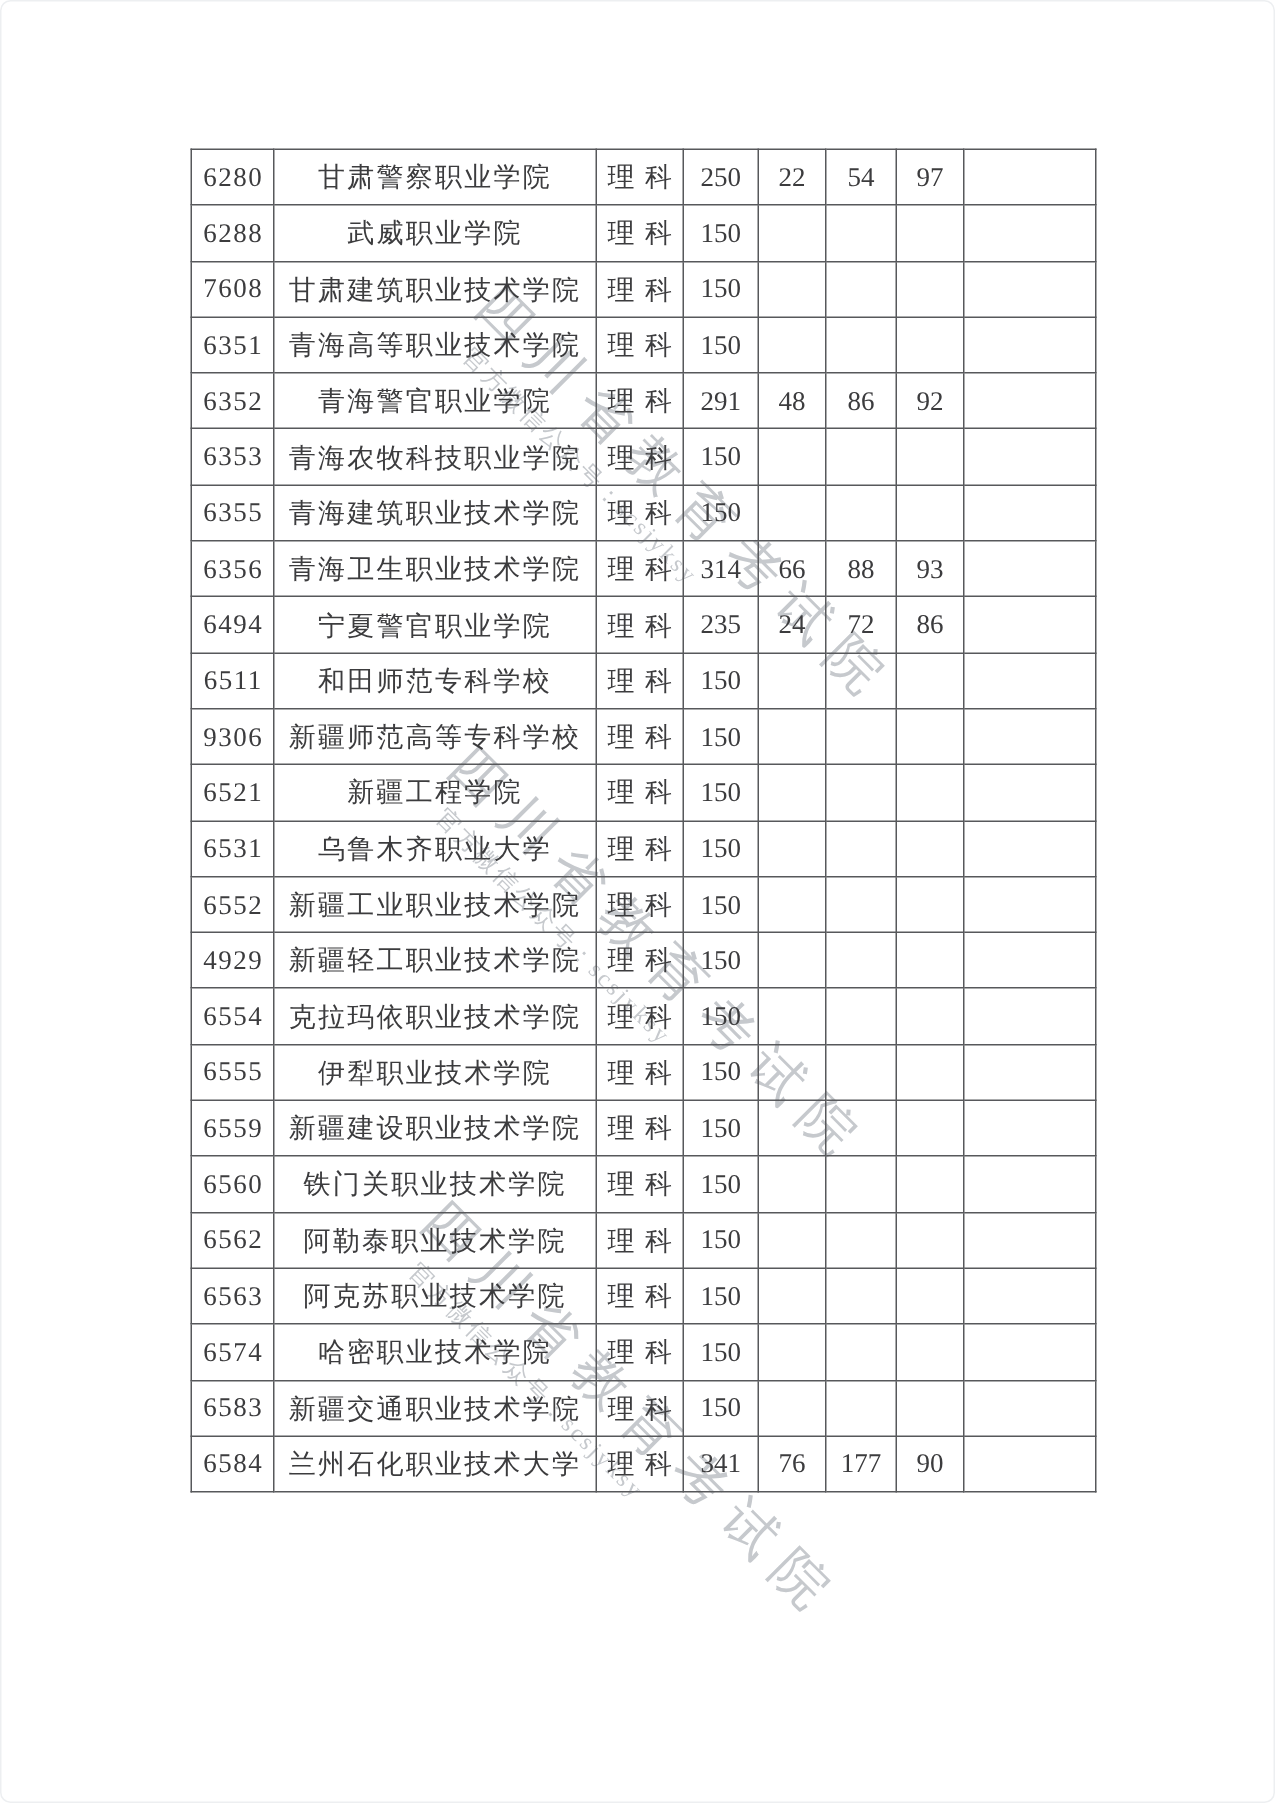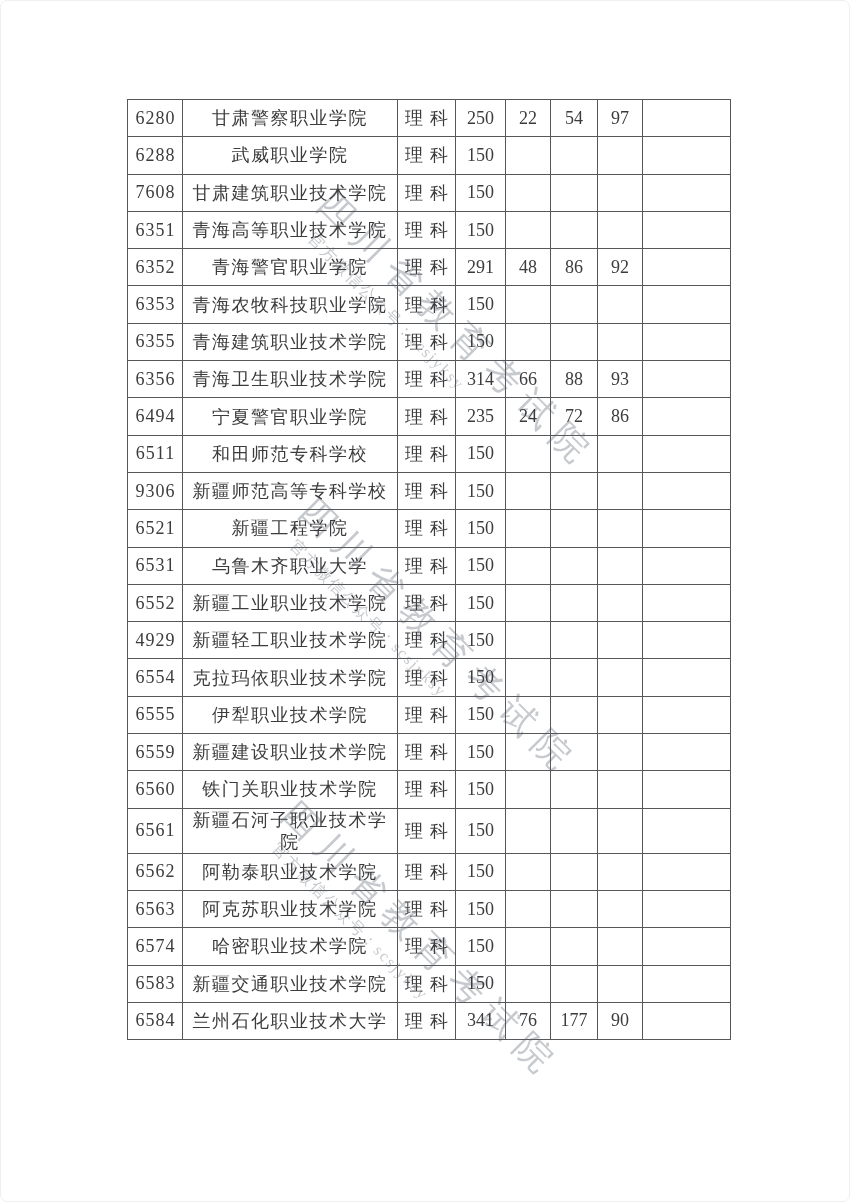--- a/index.html
+++ b/index.html
@@ -293,30 +293,20 @@
           <td class="col-code">6560</td>
           <td class="col-name">铁门关职业技术学院</td>
           <td class="col-subject">理科</td>
           <td class="col-score">150</td>
           <td class="col-v1"></td>
           <td class="col-v2"></td>
           <td class="col-v3"></td>
           <td class="col-blank"></td>
         </tr>
         <tr>
-          <td class="col-code">6561</td>
-          <td class="col-name">新疆石河子职业技术学院</td>
-          <td class="col-subject">理科</td>
-          <td class="col-score">150</td>
-          <td class="col-v1"></td>
-          <td class="col-v2"></td>
-          <td class="col-v3"></td>
-          <td class="col-blank"></td>
-        </tr>
-        <tr>
           <td class="col-code">6562</td>
           <td class="col-name">阿勒泰职业技术学院</td>
           <td class="col-subject">理科</td>
           <td class="col-score">150</td>
           <td class="col-v1"></td>
           <td class="col-v2"></td>
           <td class="col-v3"></td>
           <td class="col-blank"></td>
         </tr>
         <tr>

